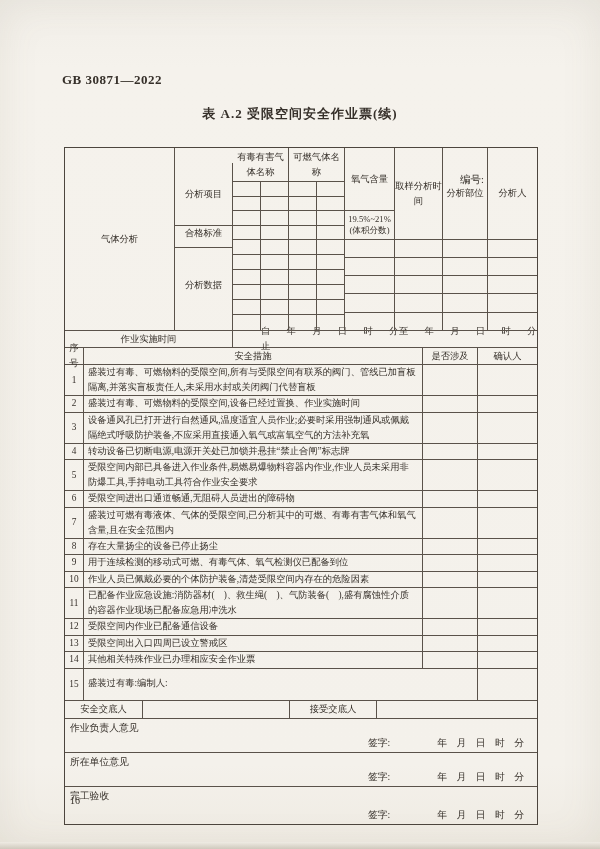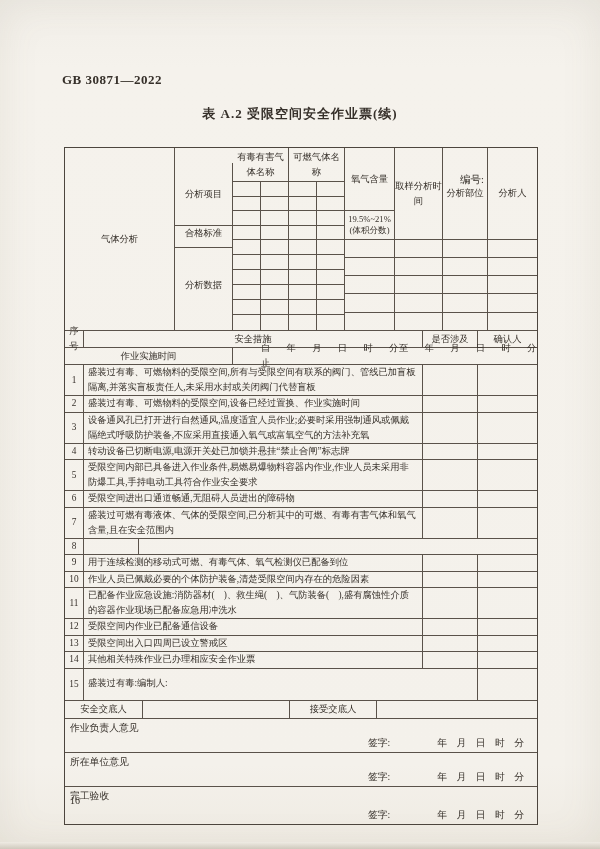--- a/index.html
+++ b/index.html
@@ -148,31 +148,31 @@
         <div class="cell" style="left: 378px; top: 146px; width: 45px; height: 19px;"></div>
         <div class="cell" style="left: 378px; top: 165px; width: 45px; height: 18px;"></div>
         <div class="cell no-r" style="left: 423px; top: 92px; width: 49px; height: 18px;"></div>
         <div class="cell no-r" style="left: 423px; top: 110px; width: 49px; height: 18px;"></div>
         <div class="cell no-r" style="left: 423px; top: 128px; width: 49px; height: 18px;"></div>
         <div class="cell no-r" style="left: 423px; top: 146px; width: 49px; height: 19px;"></div>
         <div class="cell no-r" style="left: 423px; top: 165px; width: 49px; height: 18px;"></div>
       </div>
 
     <div class="trow" style="height:16px;">
+      <div class="c center worktime-label">作业实施时间</div>
+      <div class="c worktime-value">自 年 月 日 时 分至 年 月 日 时 分止</div>
+    </div>
+
+    <div class="trow" style="height:16px;">
       <div class="c center col-no">序号</div>
       <div class="c center col-measure">安全措施</div>
       <div class="c center col-inv">是否涉及</div>
       <div class="c center col-conf">确认人</div>
     </div>
 
-    <div class="trow" style="height:16px;">
-      <div class="c center worktime-label">作业实施时间</div>
-      <div class="c worktime-value">自 年 月 日 时 分至 年 月 日 时 分止</div>
-    </div>
-
     <div class="trow mrow">
         <div class="c center col-no">1</div>
         <div class="c col-measure measure-cell">盛装过有毒、可燃物料的受限空间,所有与受限空间有联系的阀门、管线已加盲板隔离,并落实盲板责任人,未采用水封或关闭阀门代替盲板</div>
         <div class="c col-inv"></div>
         <div class="c col-conf"></div>
       </div>
     <div class="trow mrow">
         <div class="c center col-no">2</div>
         <div class="c col-measure measure-cell">盛装过有毒、可燃物料的受限空间,设备已经过置换、作业实施时间</div>
         <div class="c col-inv"></div>
@@ -203,20 +203,21 @@
         <div class="c col-conf"></div>
       </div>
     <div class="trow mrow">
         <div class="c center col-no">7</div>
         <div class="c col-measure measure-cell">盛装过可燃有毒液体、气体的受限空间,已分析其中的可燃、有毒有害气体和氧气含量,且在安全范围内</div>
         <div class="c col-inv"></div>
         <div class="c col-conf"></div>
       </div>
     <div class="trow mrow">
         <div class="c center col-no">8</div>
+        <div class="c col-measure measure-cell">存在大量扬尘的设备已停止扬尘</div>
         <div class="c col-inv"></div>
         <div class="c col-conf"></div>
       </div>
     <div class="trow mrow">
         <div class="c center col-no">9</div>
         <div class="c col-measure measure-cell">用于连续检测的移动式可燃、有毒气体、氧气检测仪已配备到位</div>
         <div class="c col-inv"></div>
         <div class="c col-conf"></div>
       </div>
     <div class="trow mrow">

